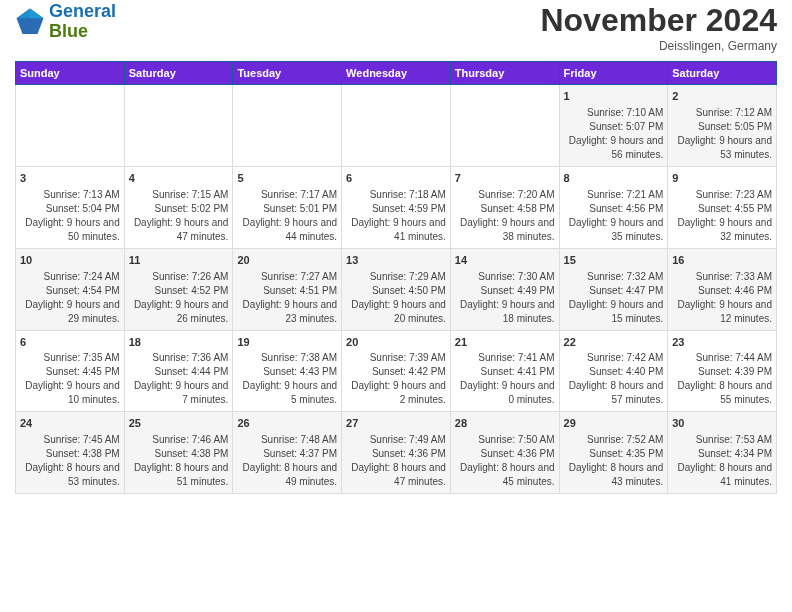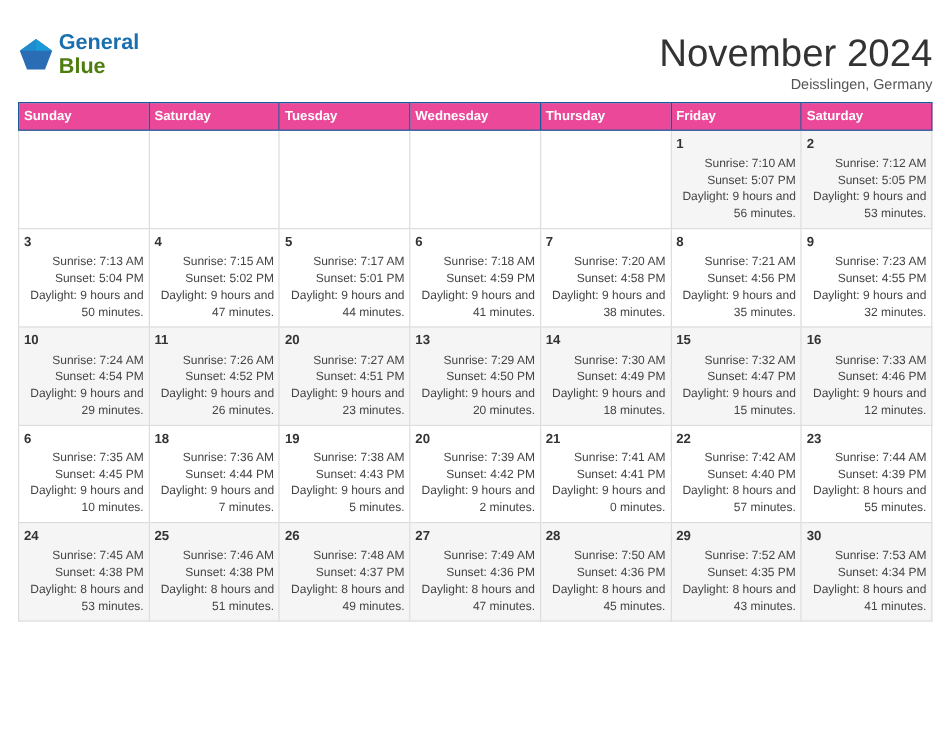--- a/index.html
+++ b/index.html
@@ -5,21 +5,21 @@
     * { margin: 0; padding: 0; box-sizing: border-box; }
     body {
       font-family: Arial, sans-serif;
       background: #fff;
       width: 792px;
       height: 612px;
       overflow: hidden;
     }
     .container {
       width: 792px;
-      padding: 26px 15px;
+      padding: 2px 15px;
     }
     .header {
       display: flex;
       justify-content: space-between;
       align-items: flex-start;
       margin-bottom: 8px;
     }
     .logo {
       display: flex;
       align-items: center;
@@ -36,34 +36,34 @@
     .logo-icon {
       width: 30px;
       height: 30px;
       margin-right: 4px;
     }
     .title-block {
       text-align: right;
     }
     .month-title {
       font-size: 32px;
-      font-weight: normal;
+      font-weight: bold;
       color: #333;
     }
     .location {
       font-size: 12px;
       color: #555;
     }
     table {
       width: 100%;
       border-collapse: collapse;
       table-layout: fixed;
     }
     thead tr {
-      background-color: #ec4899;
+      background-color: #6d28d9;
     }
     thead th {
       color: #fff;
       font-size: 11px;
       font-weight: bold;
       padding: 5px 4px;
       text-align: left;
       border: 1px solid #1a5a9a;
     }
     tbody tr {

